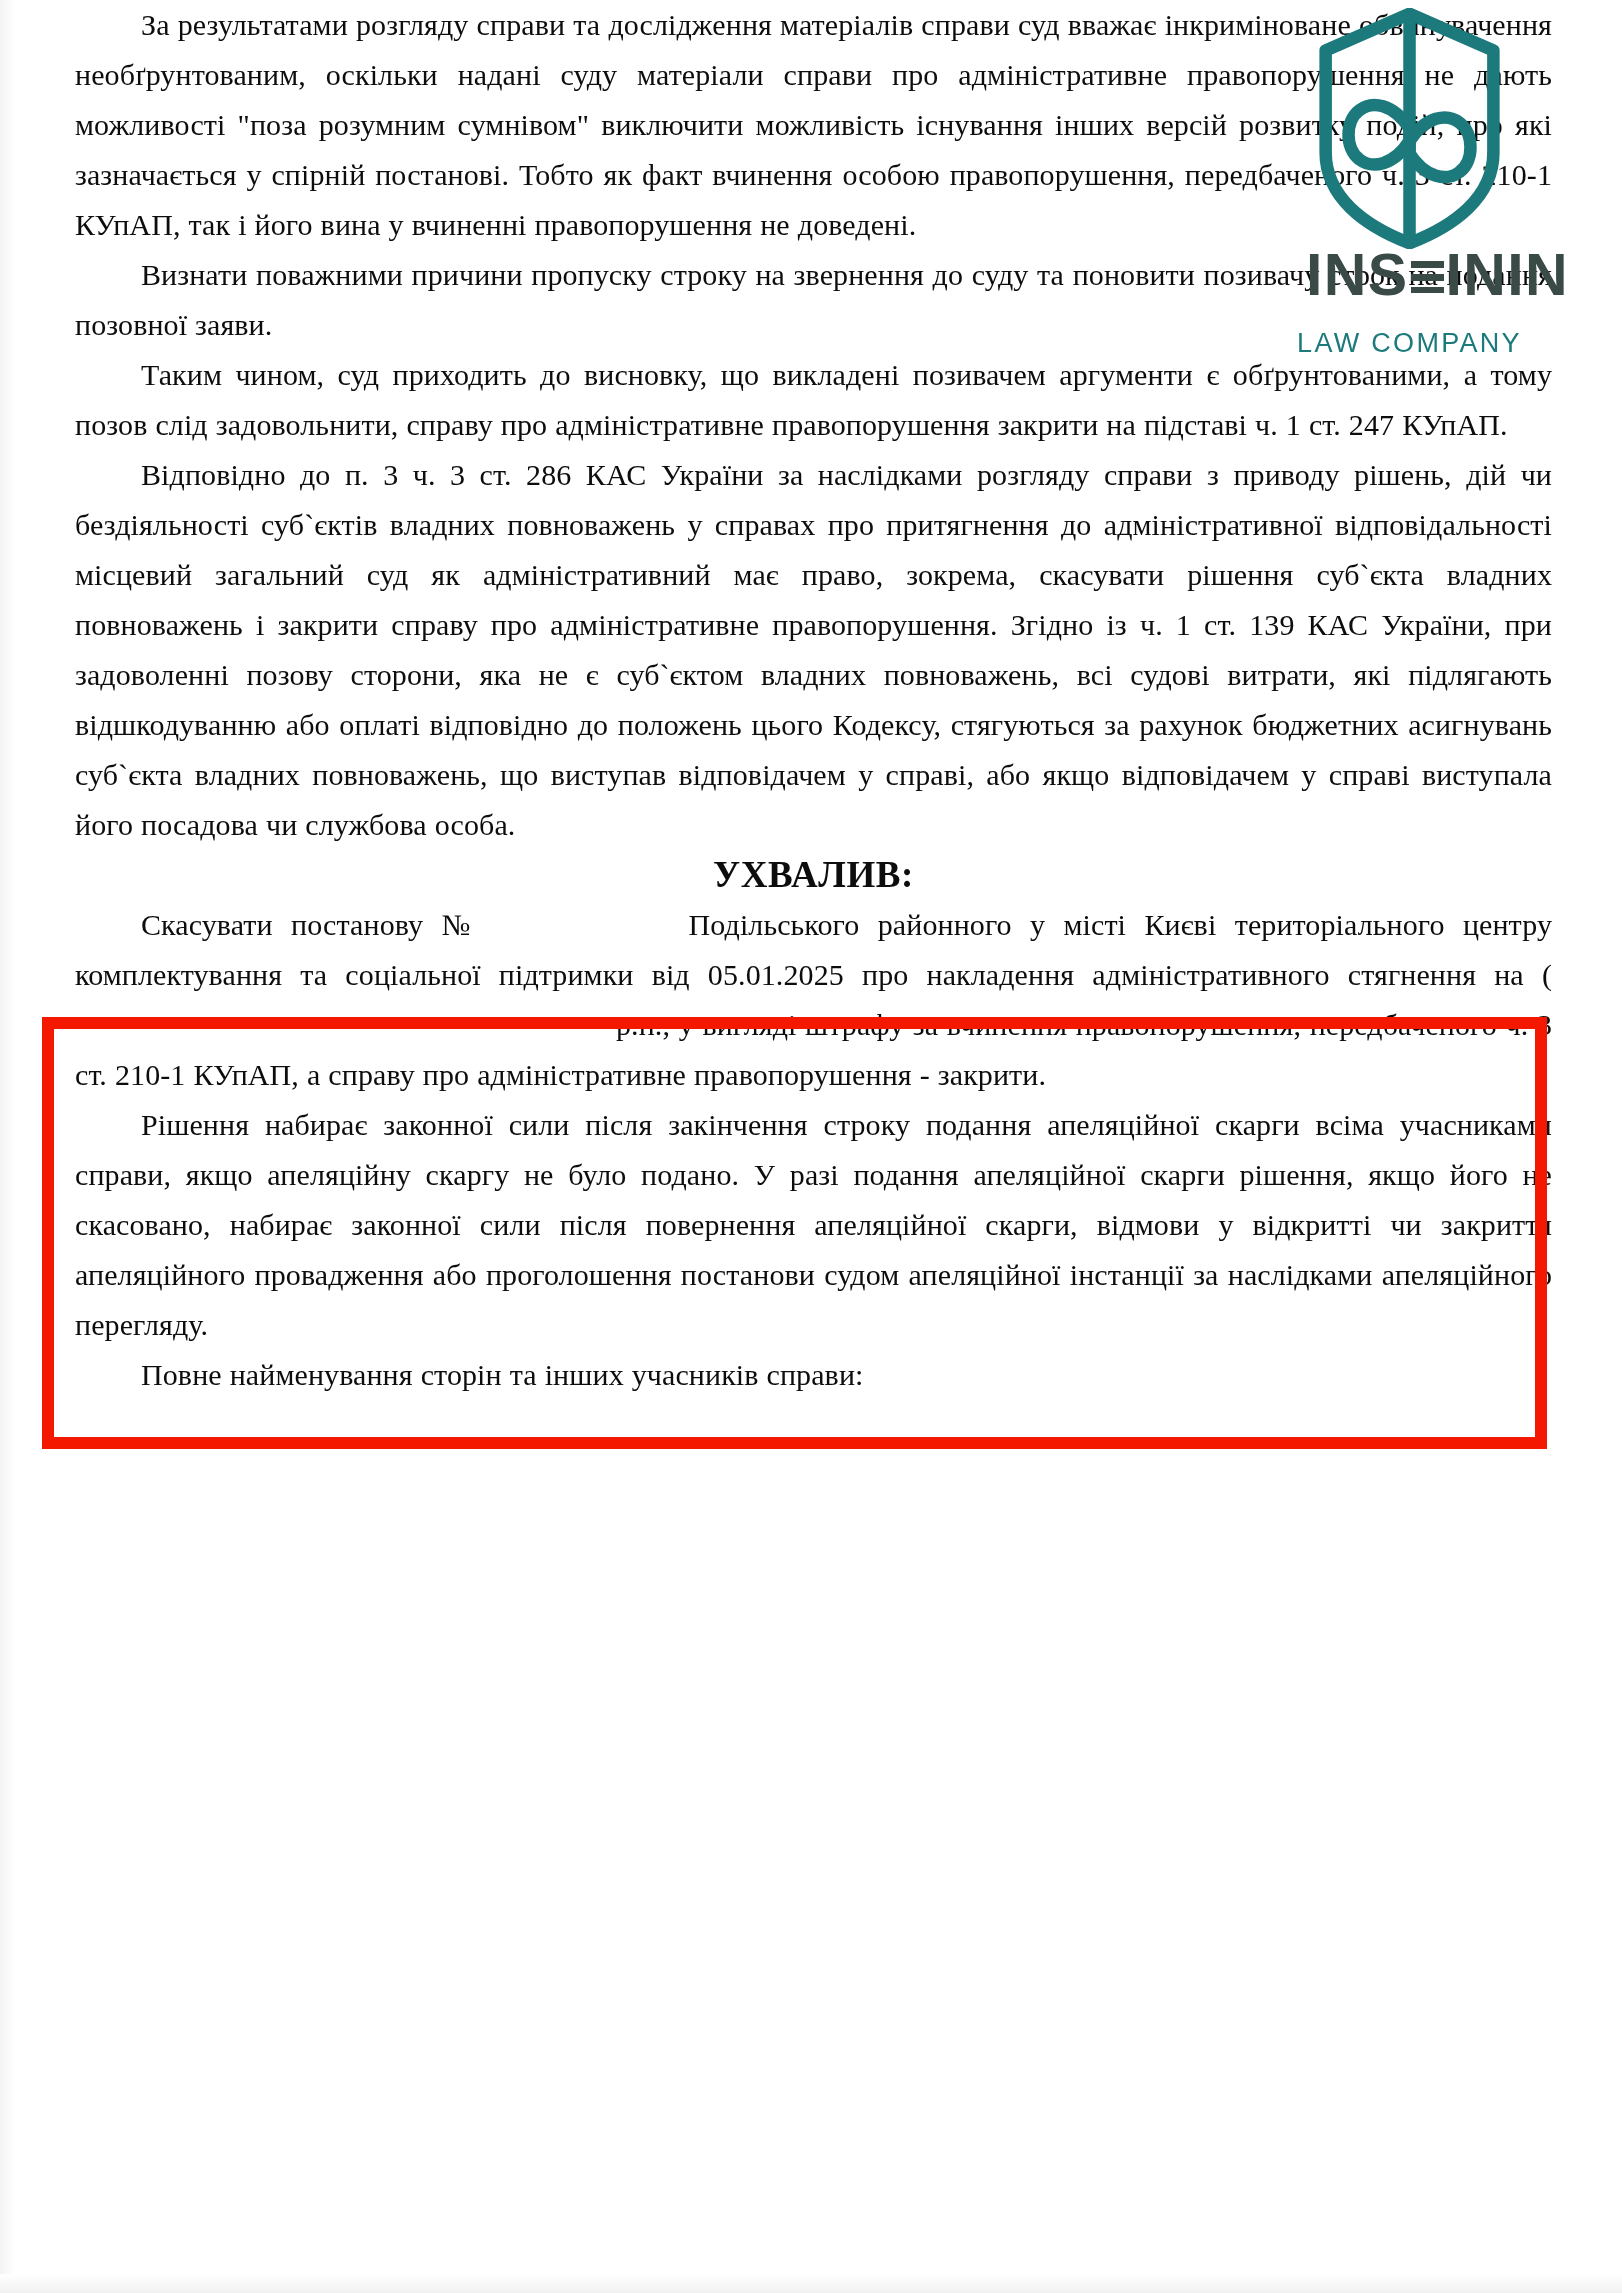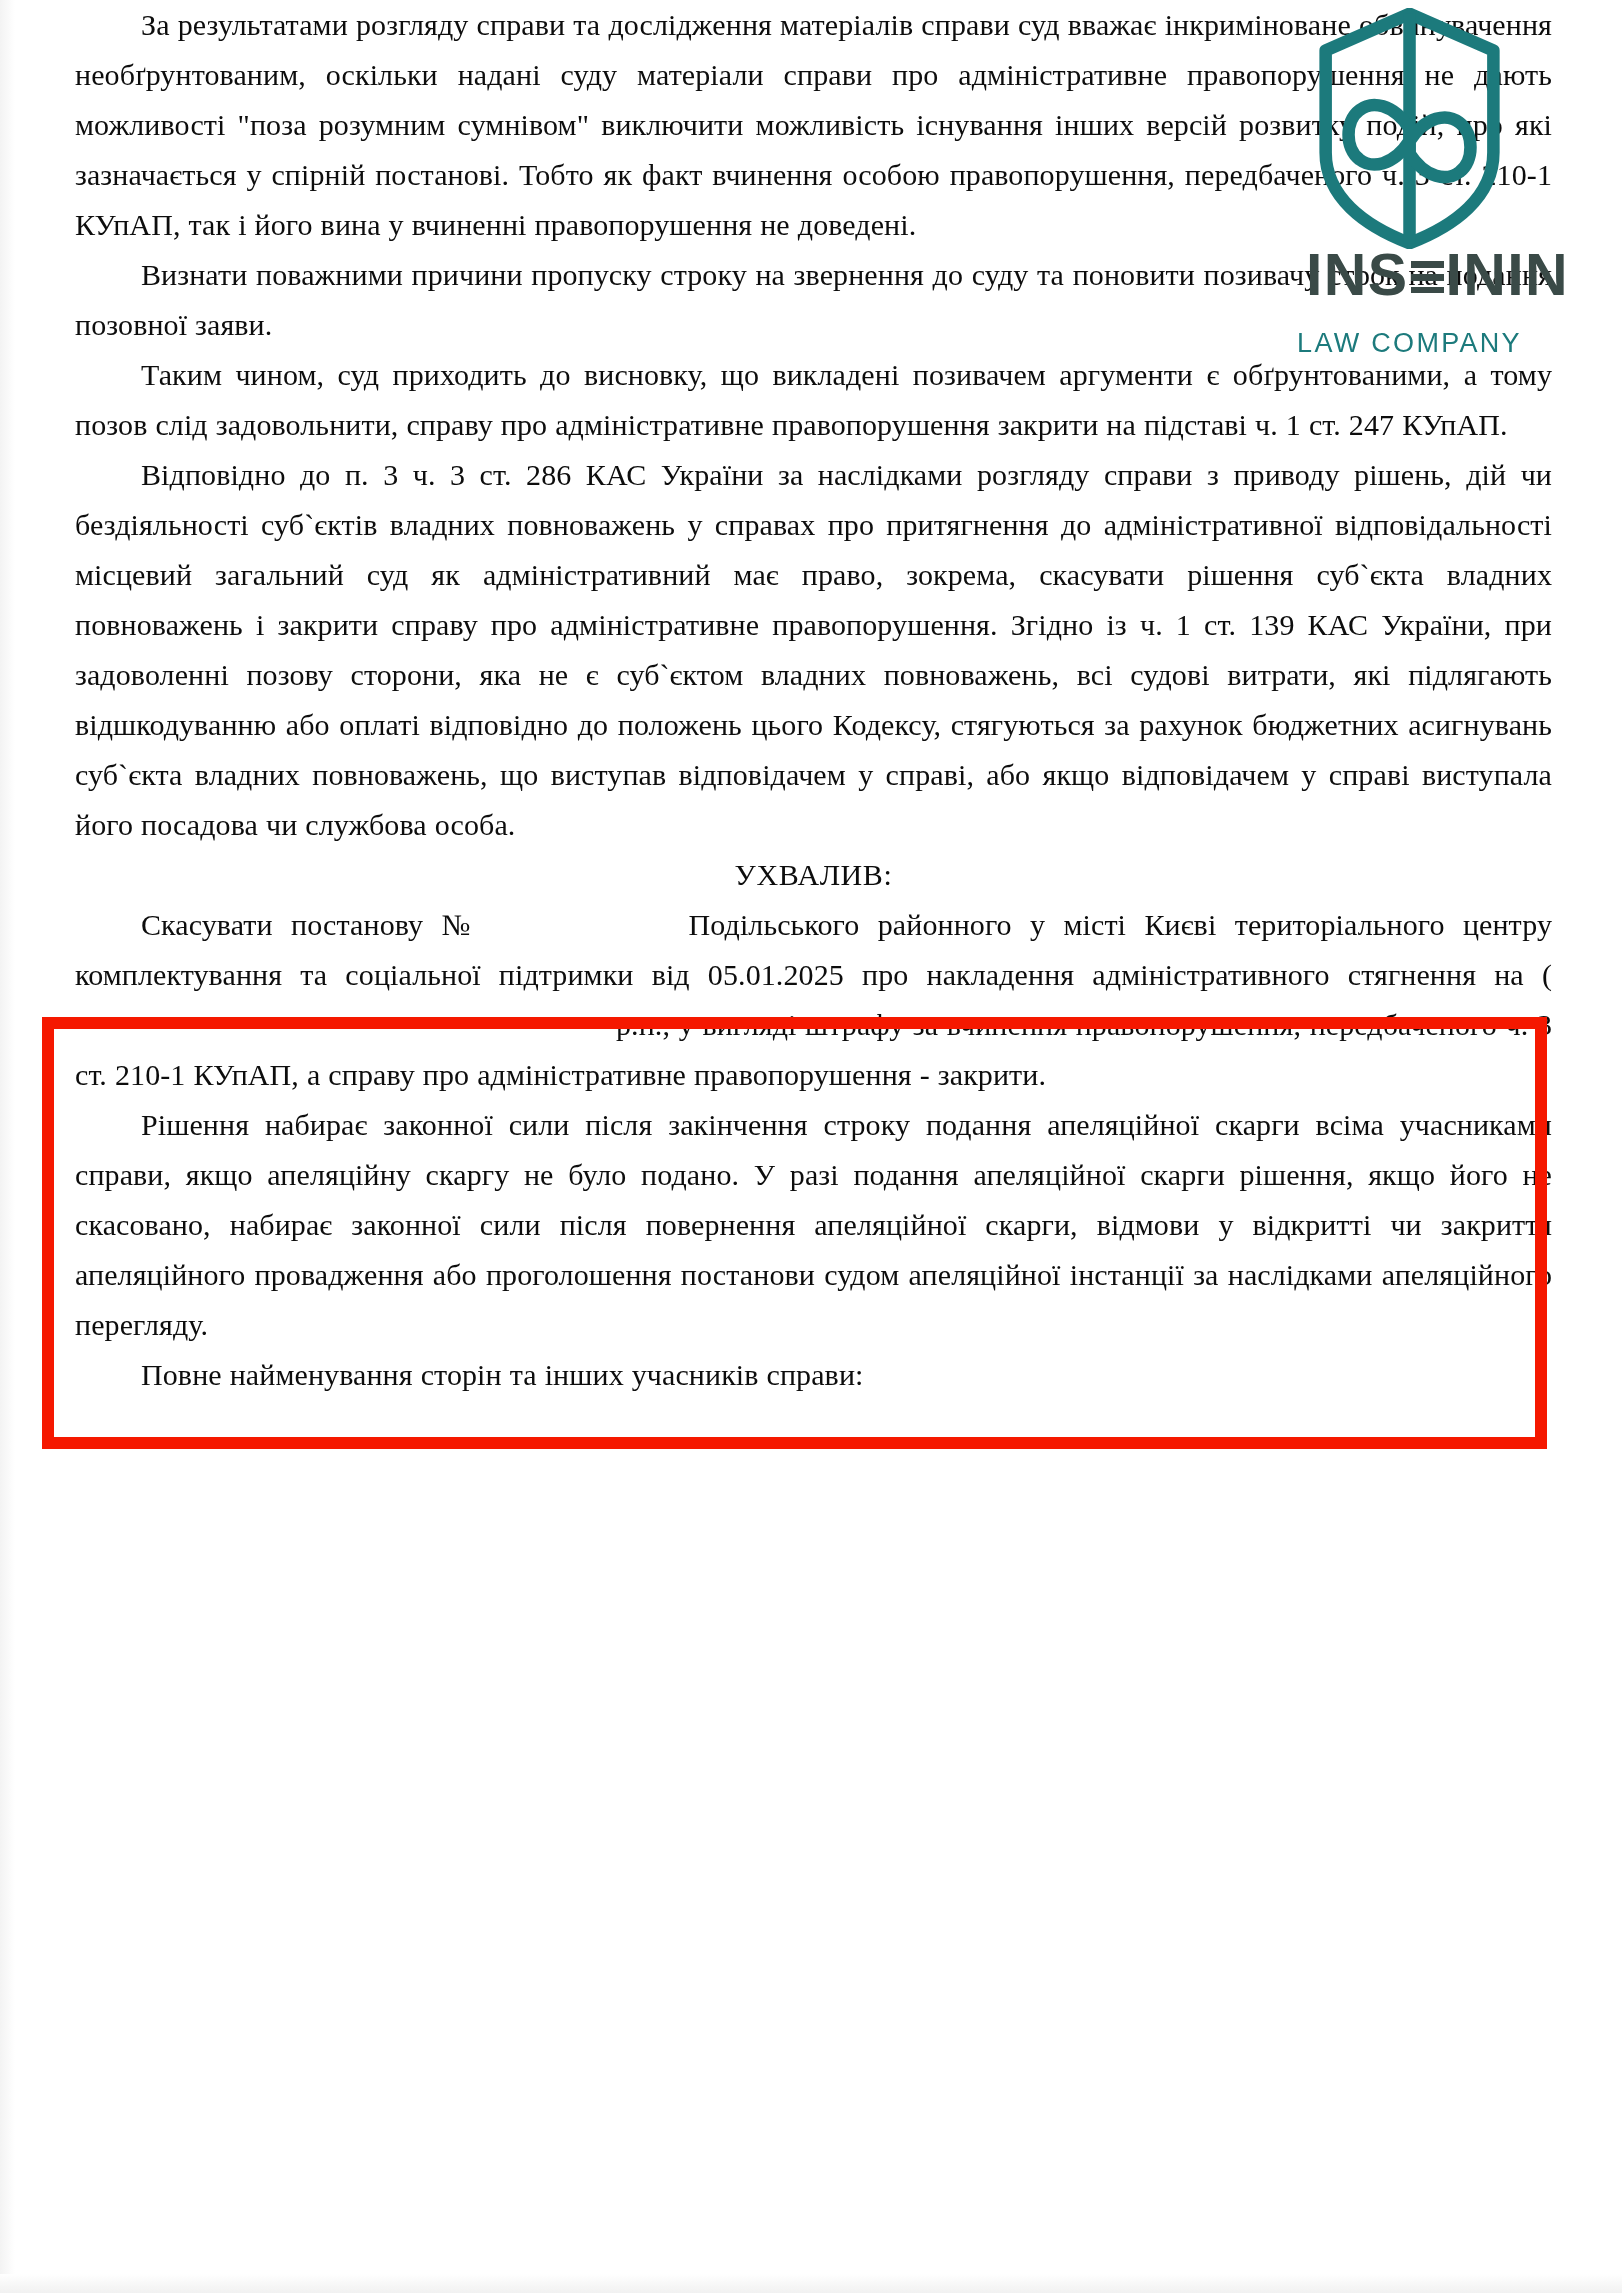--- a/index.html
+++ b/index.html
@@ -30,22 +30,22 @@
     text-align: justify;
     font-size: 30px;
     line-height: 50px;
     letter-spacing: 0.1px;
     word-spacing: 0.4px;
   }
   p.para.last-left { text-align: left; }
 
   .center-head {
     text-align: center;
-    font-weight: normal;
-    font-size: 30px;
+    font-weight: bold;
+    font-size: 37px;
     line-height: 50px;
     margin: 0;
     text-indent: 0;
     letter-spacing: 0.6px;
   }
 
   
   .redact {
     display: inline-block;
     background: transparent;

